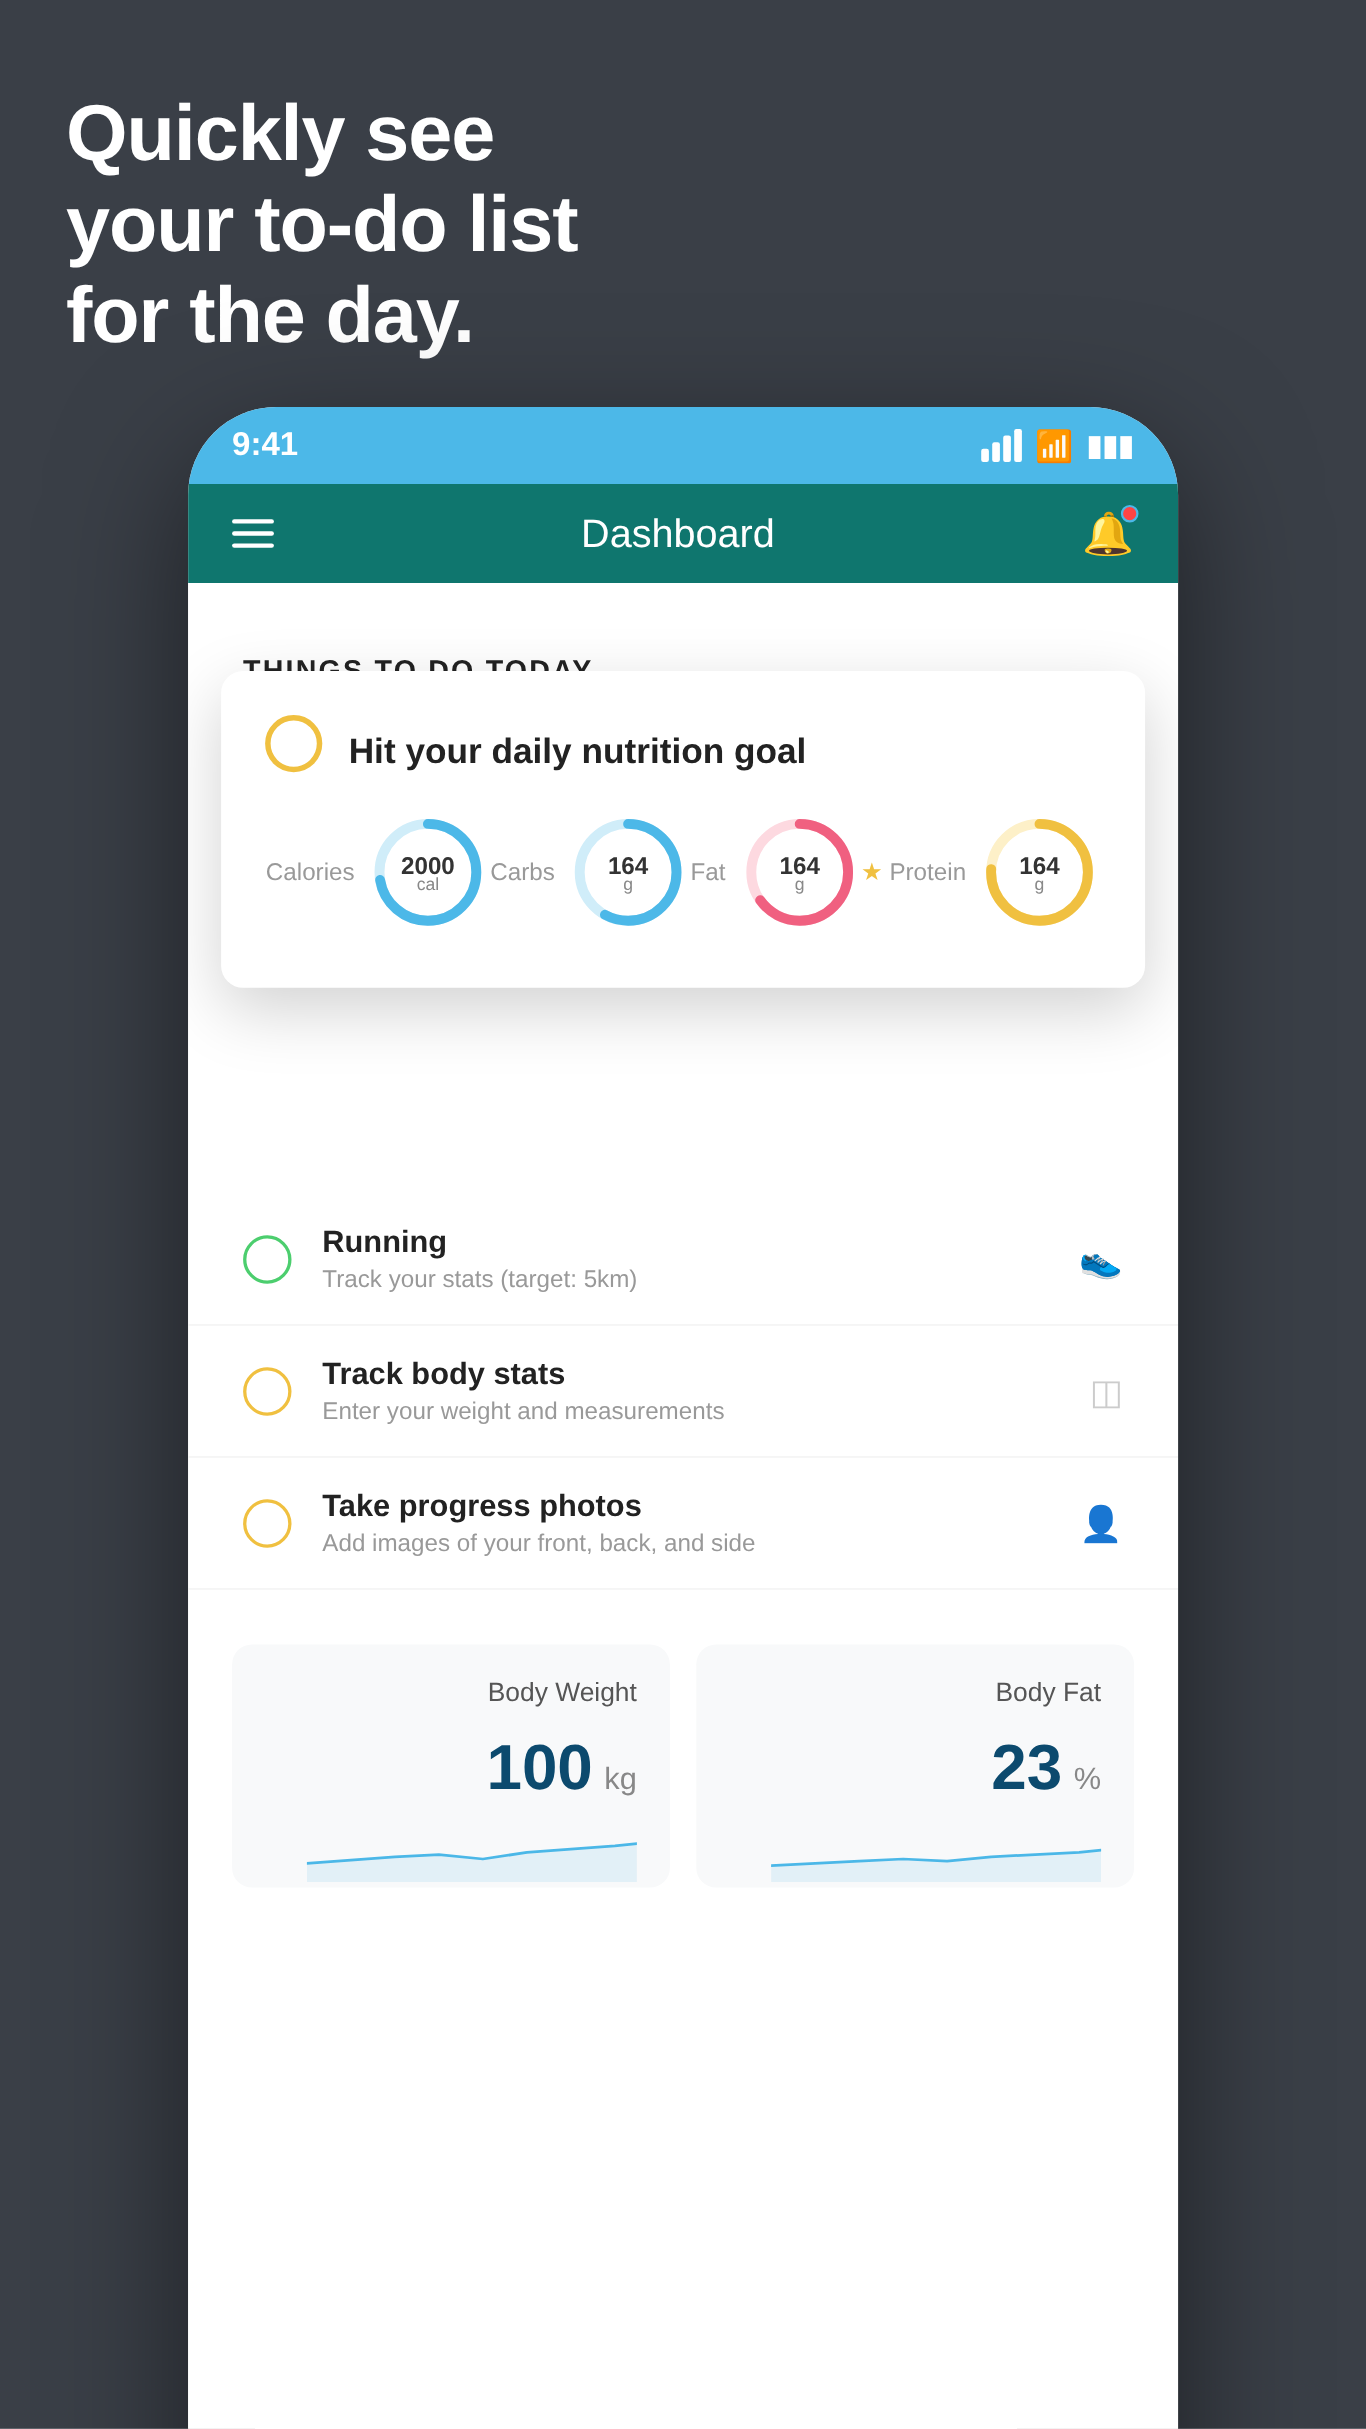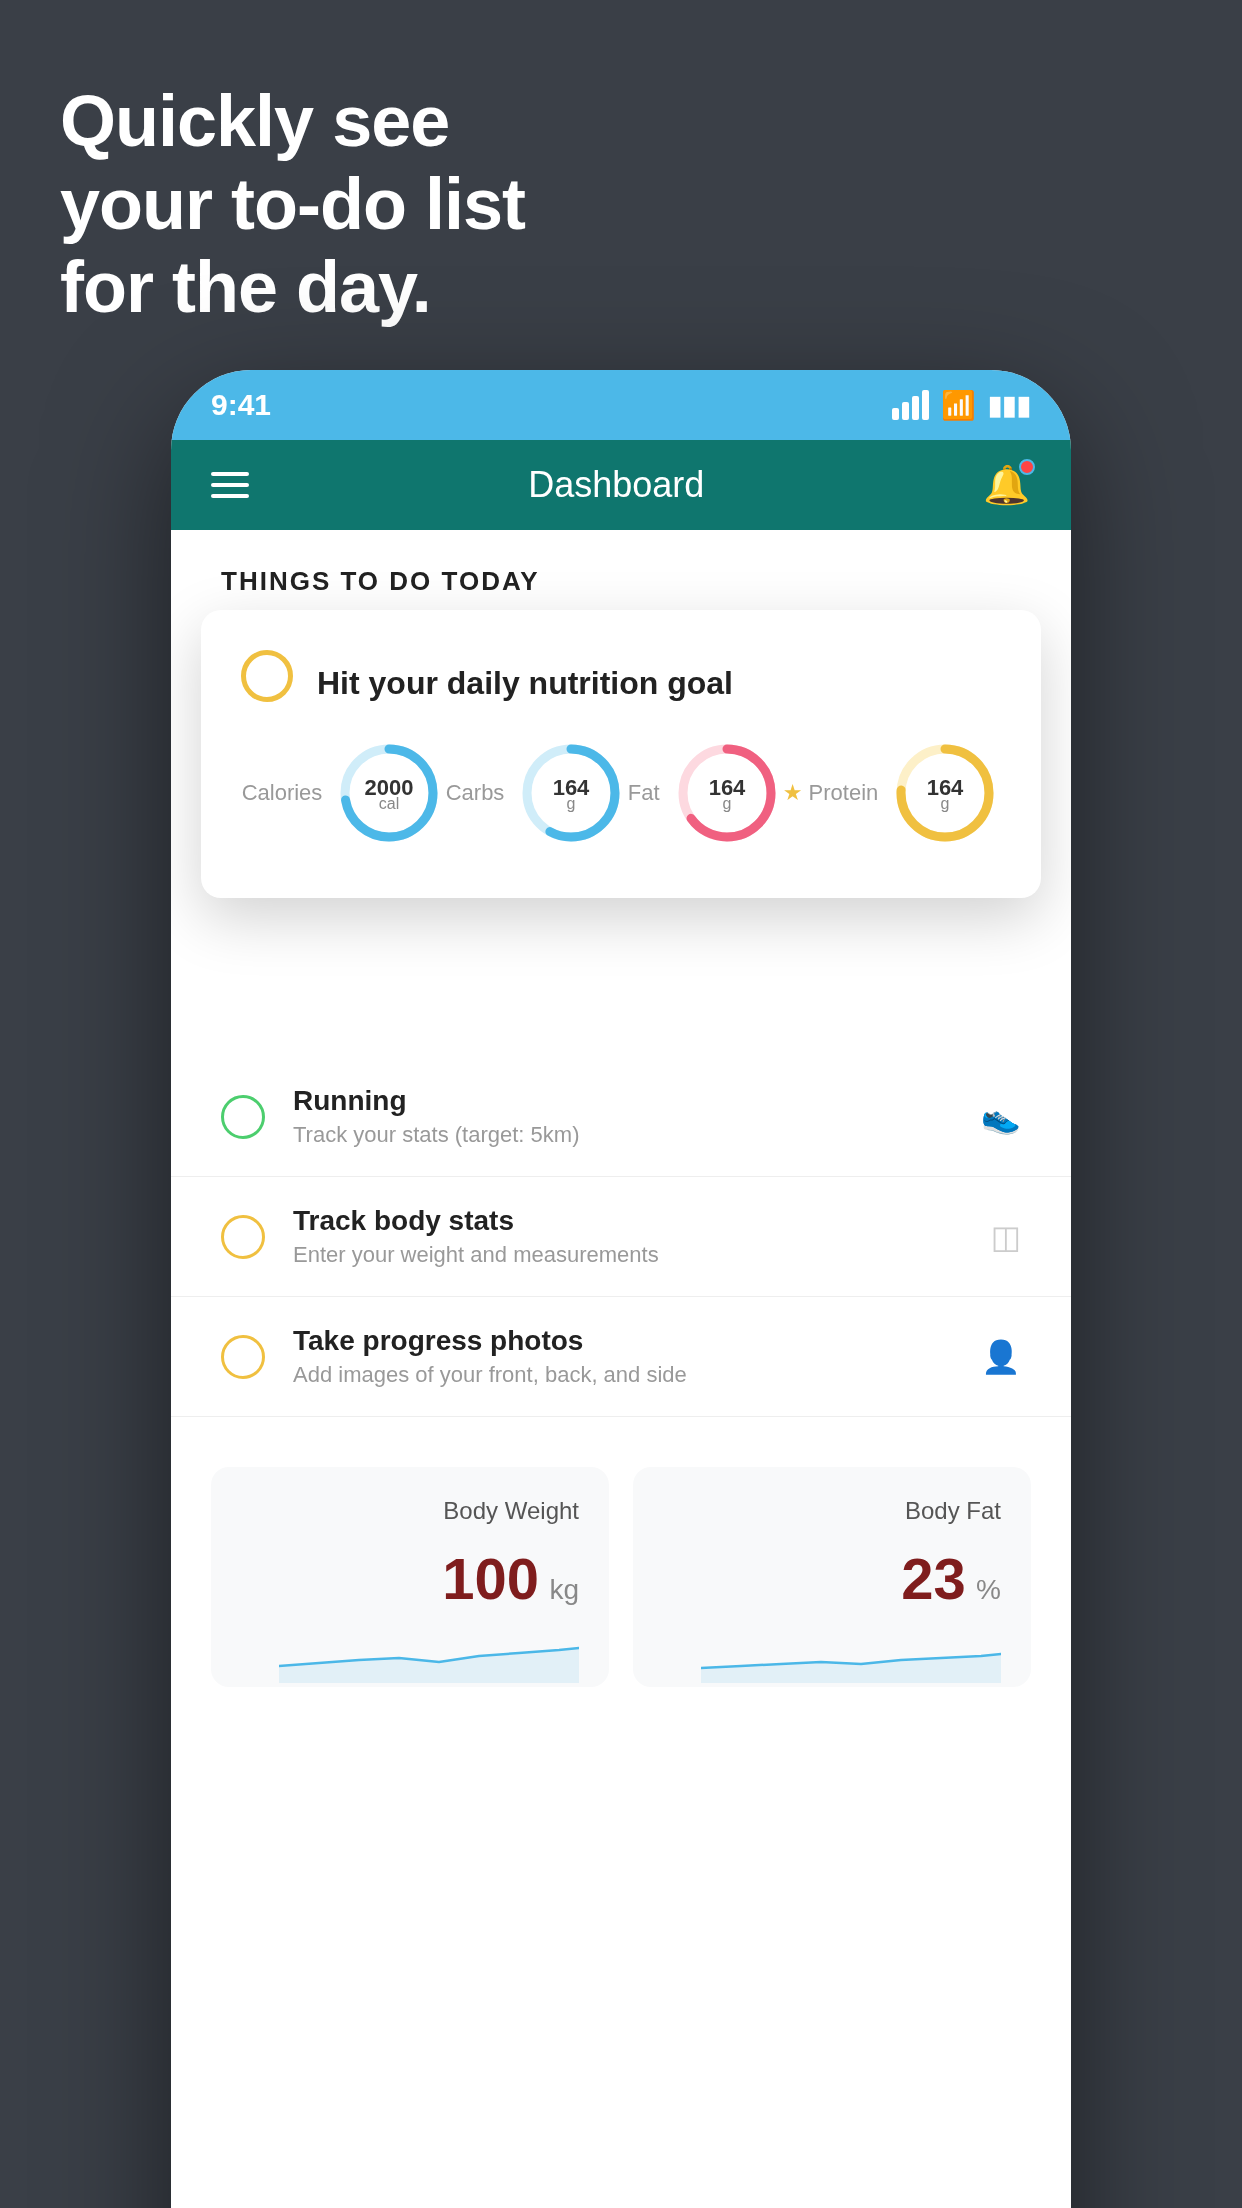--- a/index.html
+++ b/index.html
@@ -129,20 +129,21 @@
     }
 
     
     .section-heading {
       padding: 36px 50px 20px;
       font-size: 26px;
       font-weight: 800;
       letter-spacing: 2px;
       color: #222;
       text-transform: uppercase;
+      margin-top: 28px;
     }
 
     
     .nutrition-card {
       position: absolute;
       top: 80px;
       left: 30px;
       right: 30px;
       background: #fff;
       border-radius: 20px;
@@ -297,21 +298,21 @@
 
     .progress-card-title {
       font-size: 24px;
       color: #555;
       margin-bottom: 20px;
     }
 
     .progress-value {
       font-size: 58px;
       font-weight: 700;
-      color: #7f1d1d;
+      color: #0c4a6e;
     }
 
     .progress-unit {
       font-size: 28px;
       font-weight: 400;
       color: #888;
       margin-left: 6px;
     }
 
     .sparkline {

